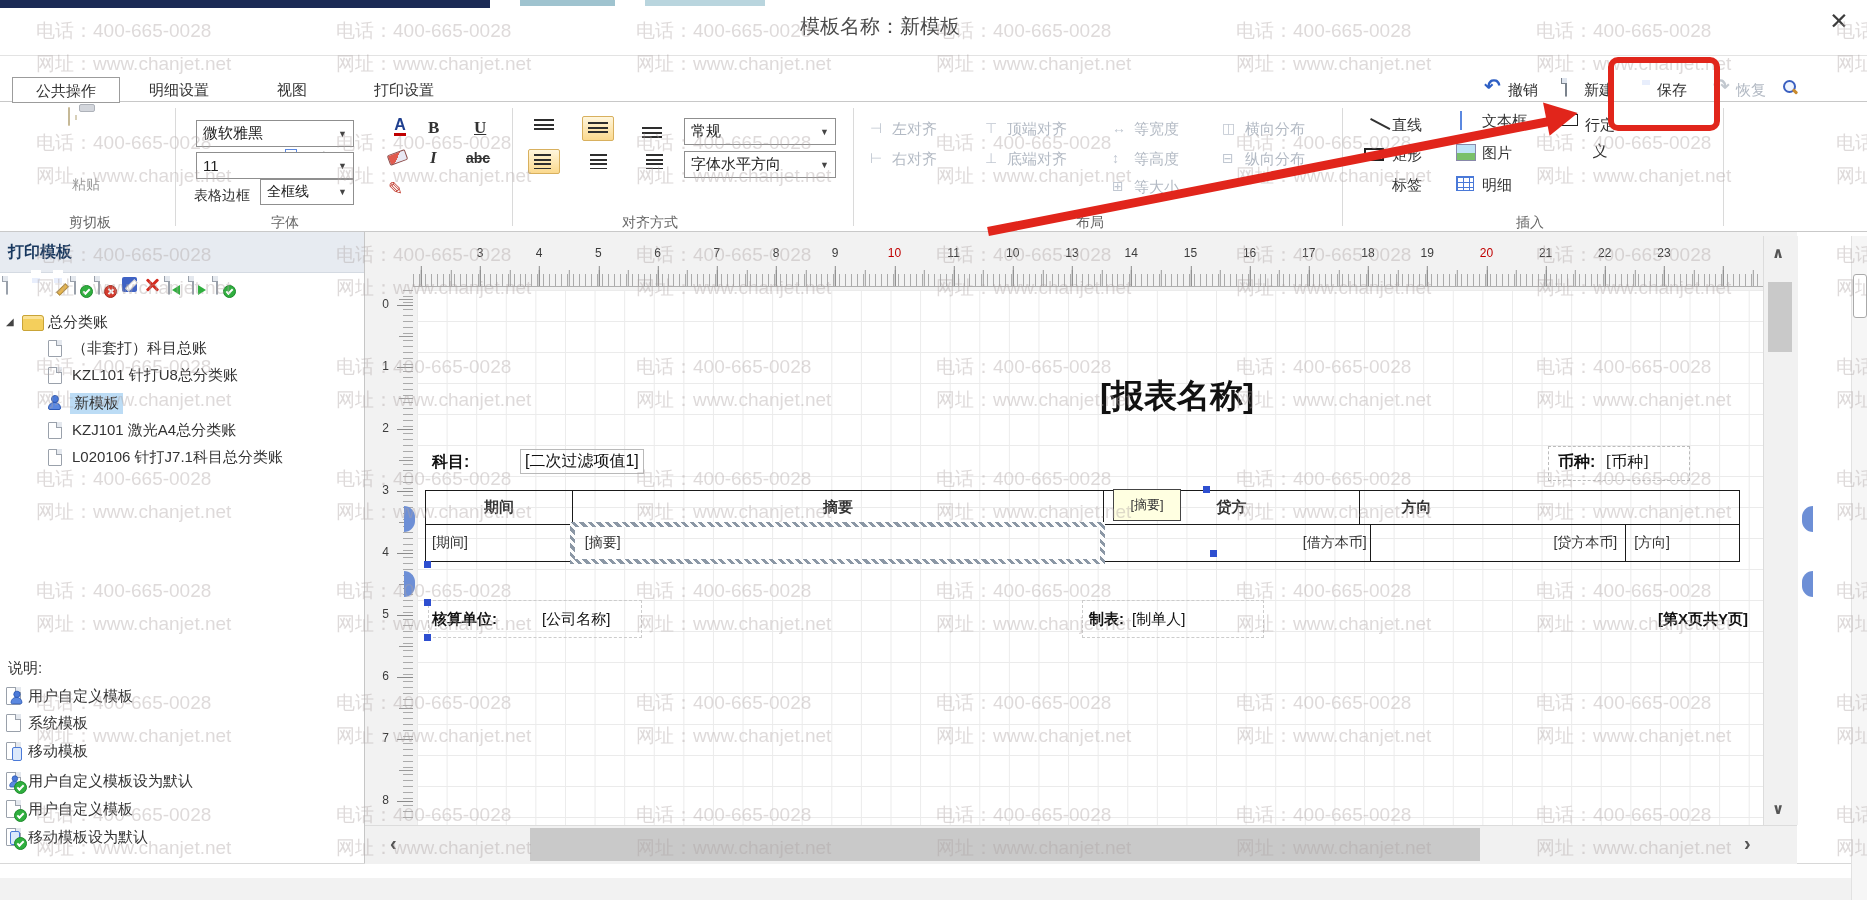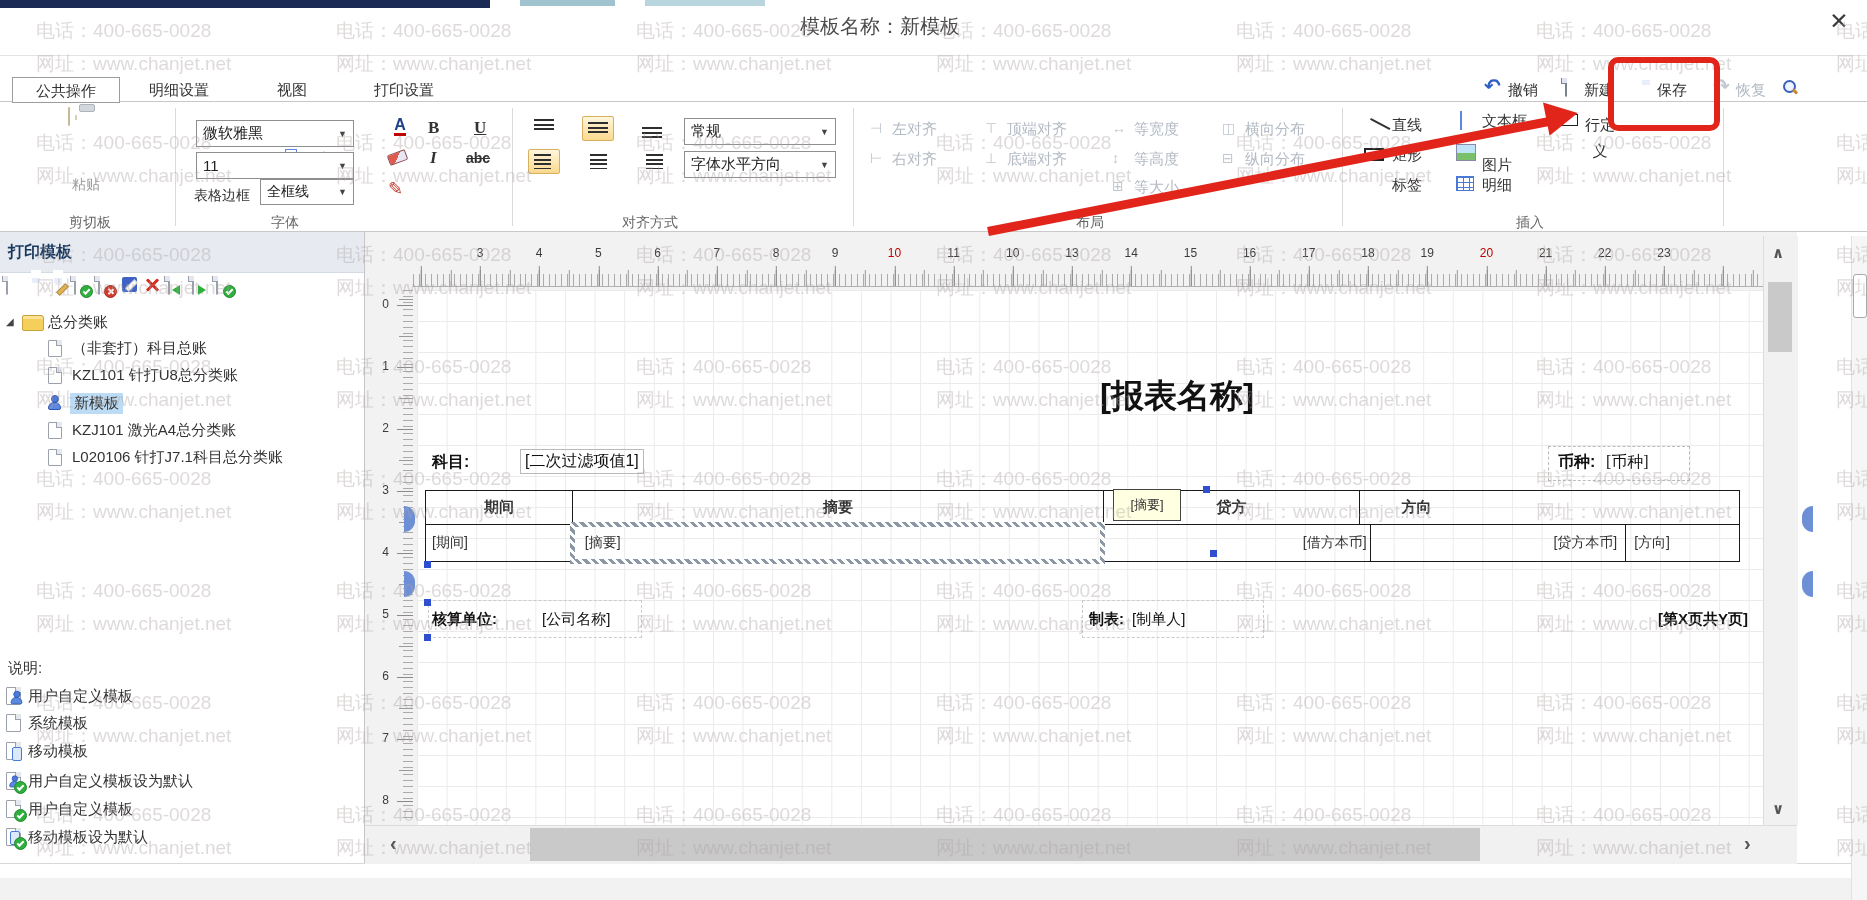--- a/index.html
+++ b/index.html
@@ -211,21 +211,21 @@
   
   <span class="abs lineic" style="left:1366px;top:116px;"></span>
   <div class="abs lbl" style="left:1392px;top:116px;cursor:pointer;">直线</div>
   <span class="abs rectic" style="left:1364px;top:148px;"></span>
   <div class="abs lbl" style="left:1392px;top:146px;cursor:pointer;">矩形</div>
   <span class="abs tagic" style="left:1364px;top:176px;"></span>
   <div class="abs lbl" style="left:1392px;top:176px;cursor:pointer;">标签</div>
   <span class="abs tboxic" style="left:1456px;top:112px;"></span>
   <div class="abs lbl" style="left:1482px;top:112px;cursor:pointer;">文本框</div>
   <span class="abs picic" style="left:1456px;top:144px;"></span>
-  <div class="abs lbl" style="left:1482px;top:144px;cursor:pointer;margin-top:12px;">图片</div>
+  <div class="abs lbl" style="left:1482px;top:144px;cursor:pointer;">图片</div>
   <span class="abs gridic" style="left:1456px;top:176px;"></span>
   <div class="abs lbl" style="left:1482px;top:176px;cursor:pointer;">明细</div>
   <span class="abs rectic thin" style="left:1560px;top:114px;"></span>
   <div class="abs lbl" style="left:1582px;top:112px;width:36px;white-space:normal;text-align:center;line-height:26px;cursor:pointer;">行定义</div>
   <div class="abs glabel" style="left:1470px;top:214px;width:120px;">插入</div>
 
   
   <div class="abs" style="left:0;top:232px;width:364px;height:631px;background:#fff;"></div>
   <div class="abs" style="left:364px;top:232px;width:1px;height:631px;background:#c6c6c6;"></div>
   <div class="abs" style="left:0;top:232px;width:364px;height:40px;background:#e7ebf1;border-bottom:1px solid #d4dae2;"></div>

